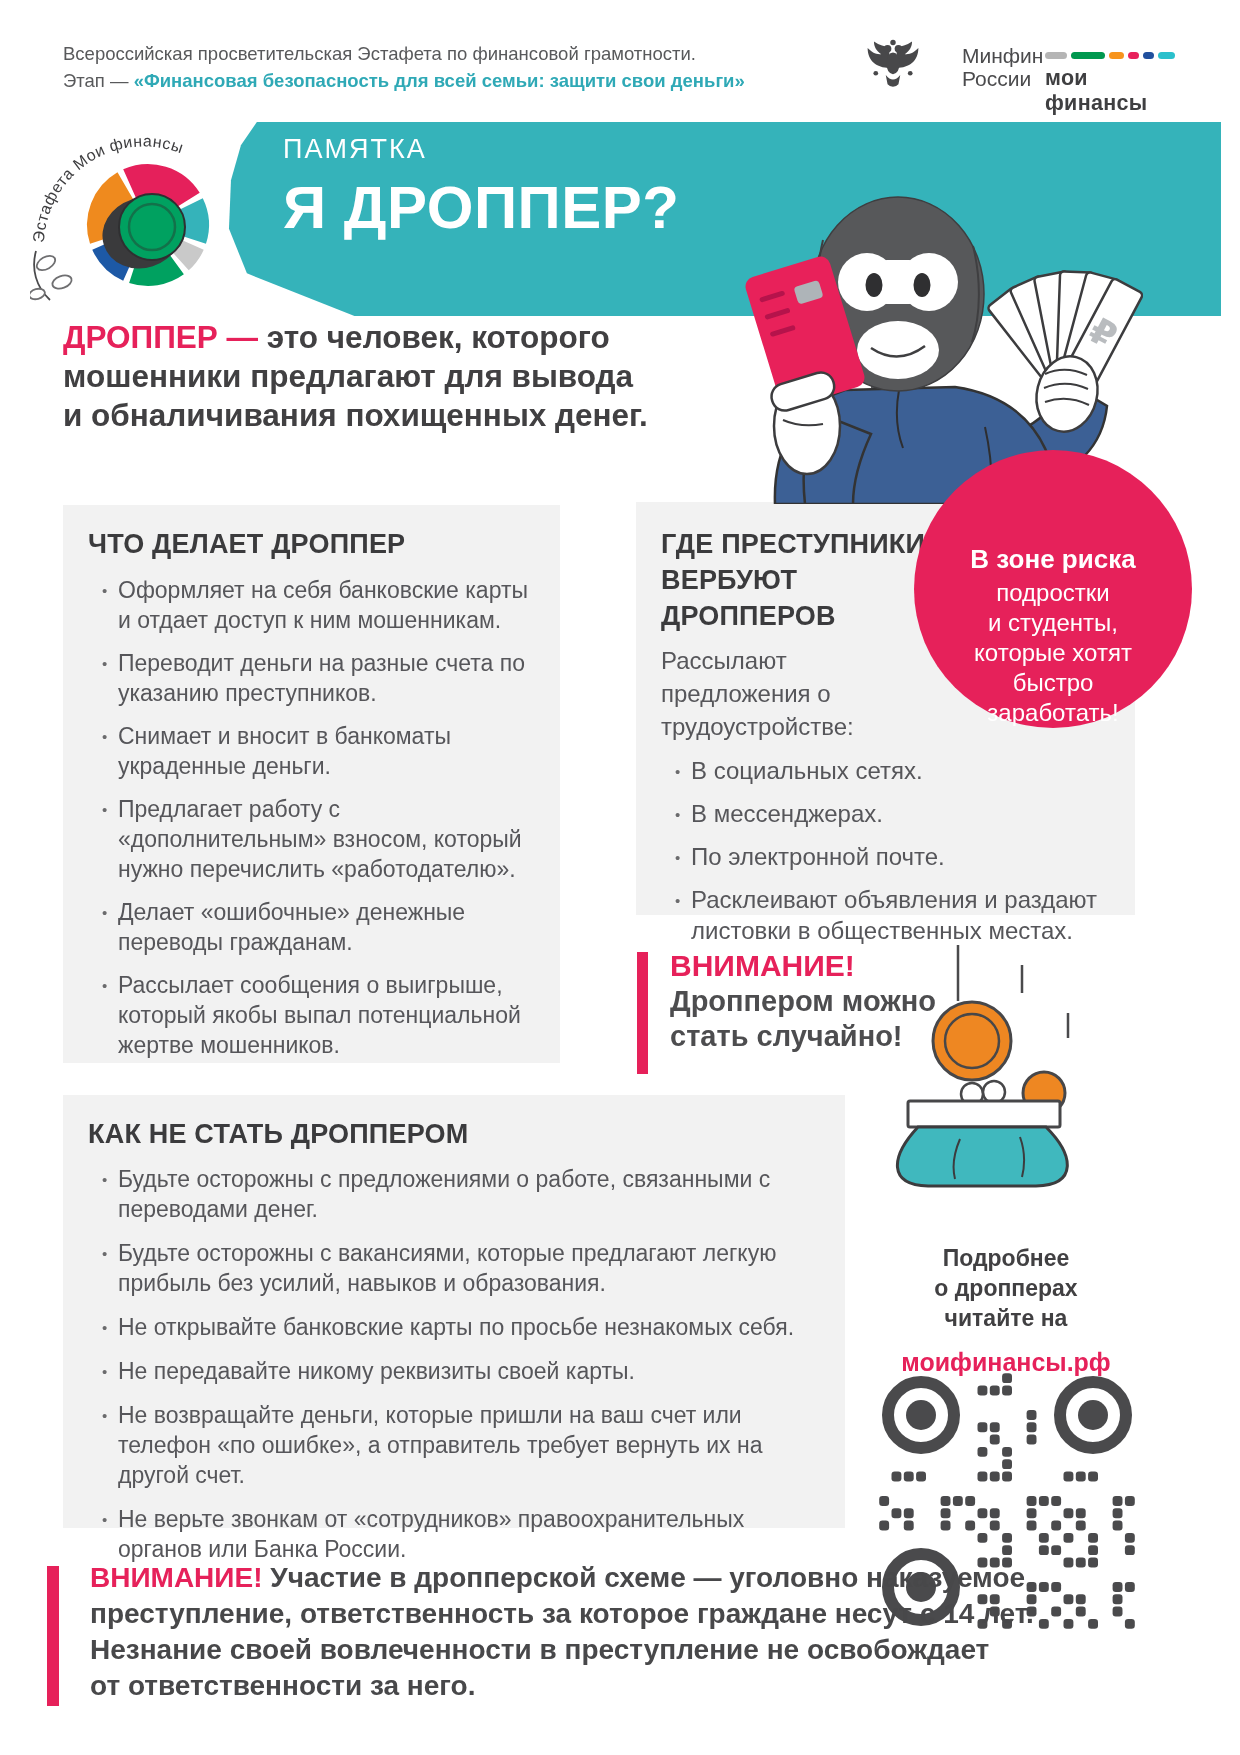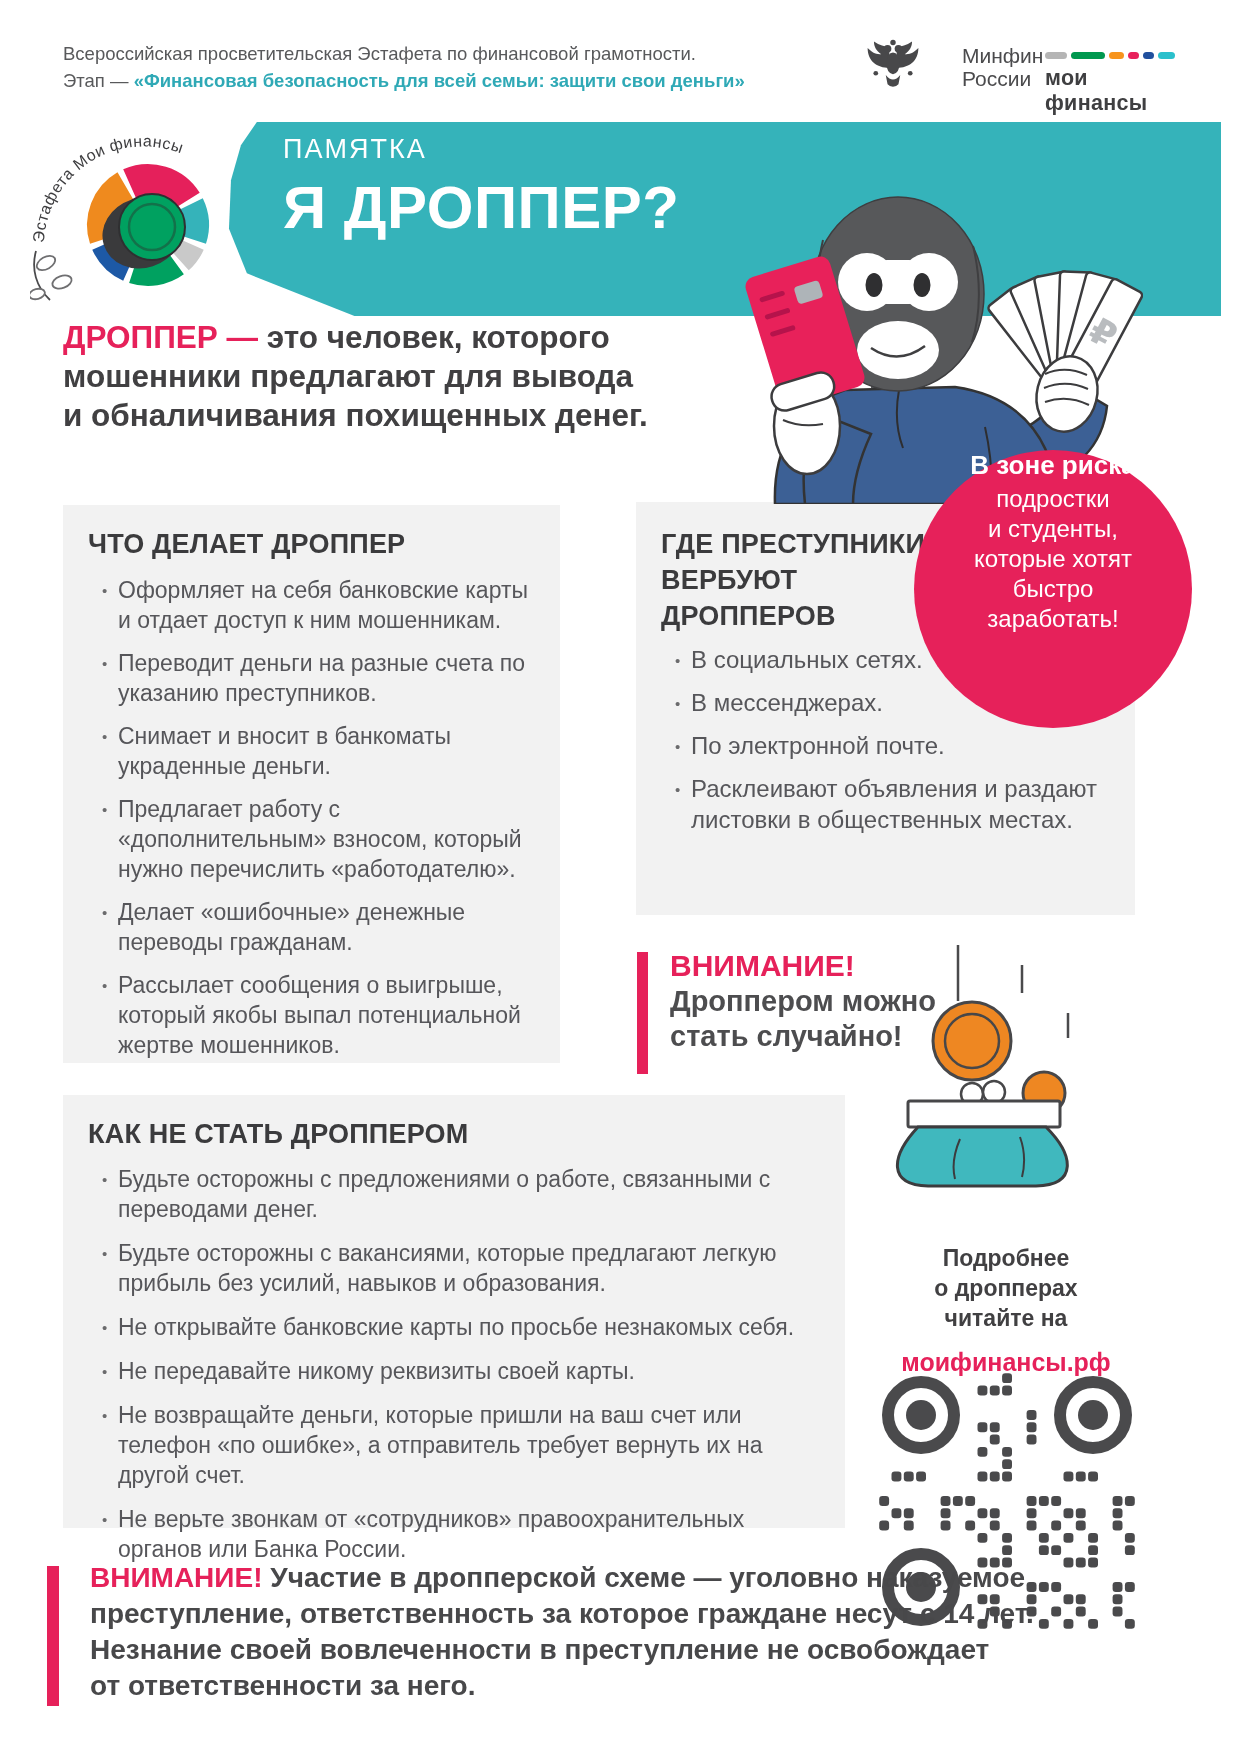--- a/index.html
+++ b/index.html
@@ -42,21 +42,21 @@
   #card-where{left:636px;top:502px;width:499px;height:413px;font-size:24px;line-height:31px;color:#56565a;}
   #card-where h2{width:280px;line-height:36px;margin-bottom:10px;}
   #card-where .intro{width:228px;line-height:33px;margin-bottom:12px;}
   #card-where .bullets{gap:12px;}
   #card-how{left:63px;top:1095px;width:782px;height:433px;font-size:23px;line-height:30px;color:#56565a;
             padding-right:20px;}
   #card-how h2{margin-bottom:15px;}
   #card-how .bullets{gap:14px;}
   
   #risk-badge{left:914px;top:450px;width:278px;height:278px;border-radius:50%;background:#e6215a;
-              z-index:5;display:flex;flex-direction:column;justify-content:flex-start;align-items:center;
+              z-index:5;display:flex;flex-direction:column;justify-content:flex-end;align-items:center;
               text-align:center;color:#fff;}
   #risk-badge .rb-title{font-size:26px;font-weight:bold;margin-bottom:3px;}
   #risk-badge .line{display:block;font-size:24px;line-height:30px;}
   
   .vbar{position:absolute;background:#e6215a;width:11px;}
   #attn1{left:637px;top:948px;width:330px;}
   #attn1 .vbar{left:0;top:4px;height:122px;}
   #attn1 .a-body{margin-left:33px;}
   #attn1 .a-title{font-size:30px;font-weight:bold;color:#e6215a;line-height:36px;}
   #attn1 .a-text{font-size:29px;font-weight:bold;color:#4d4d4f;line-height:35px;width:300px;}
@@ -235,20 +235,21 @@
     </div>
       <div class="bullet">
       <span class="dot">•</span>
       <span class="btxt">Рассылает сообщения о выигрыше, который якобы выпал потенциальной жертве мошенников.</span>
     </div>
     </div>
 </div>
 
 <div class="abs card" id="card-where">
   <h2>ГДЕ ПРЕСТУПНИКИ ВЕРБУЮТ ДРОППЕРОВ</h2>
+  <div class="intro">Рассылают предложения о трудоустройстве:</div>
   <div class="bullets">
       <div class="bullet">
       <span class="dot">•</span>
       <span class="btxt">В социальных сетях.</span>
     </div>
       <div class="bullet">
       <span class="dot">•</span>
       <span class="btxt">В мессенджерах.</span>
     </div>
       <div class="bullet">

